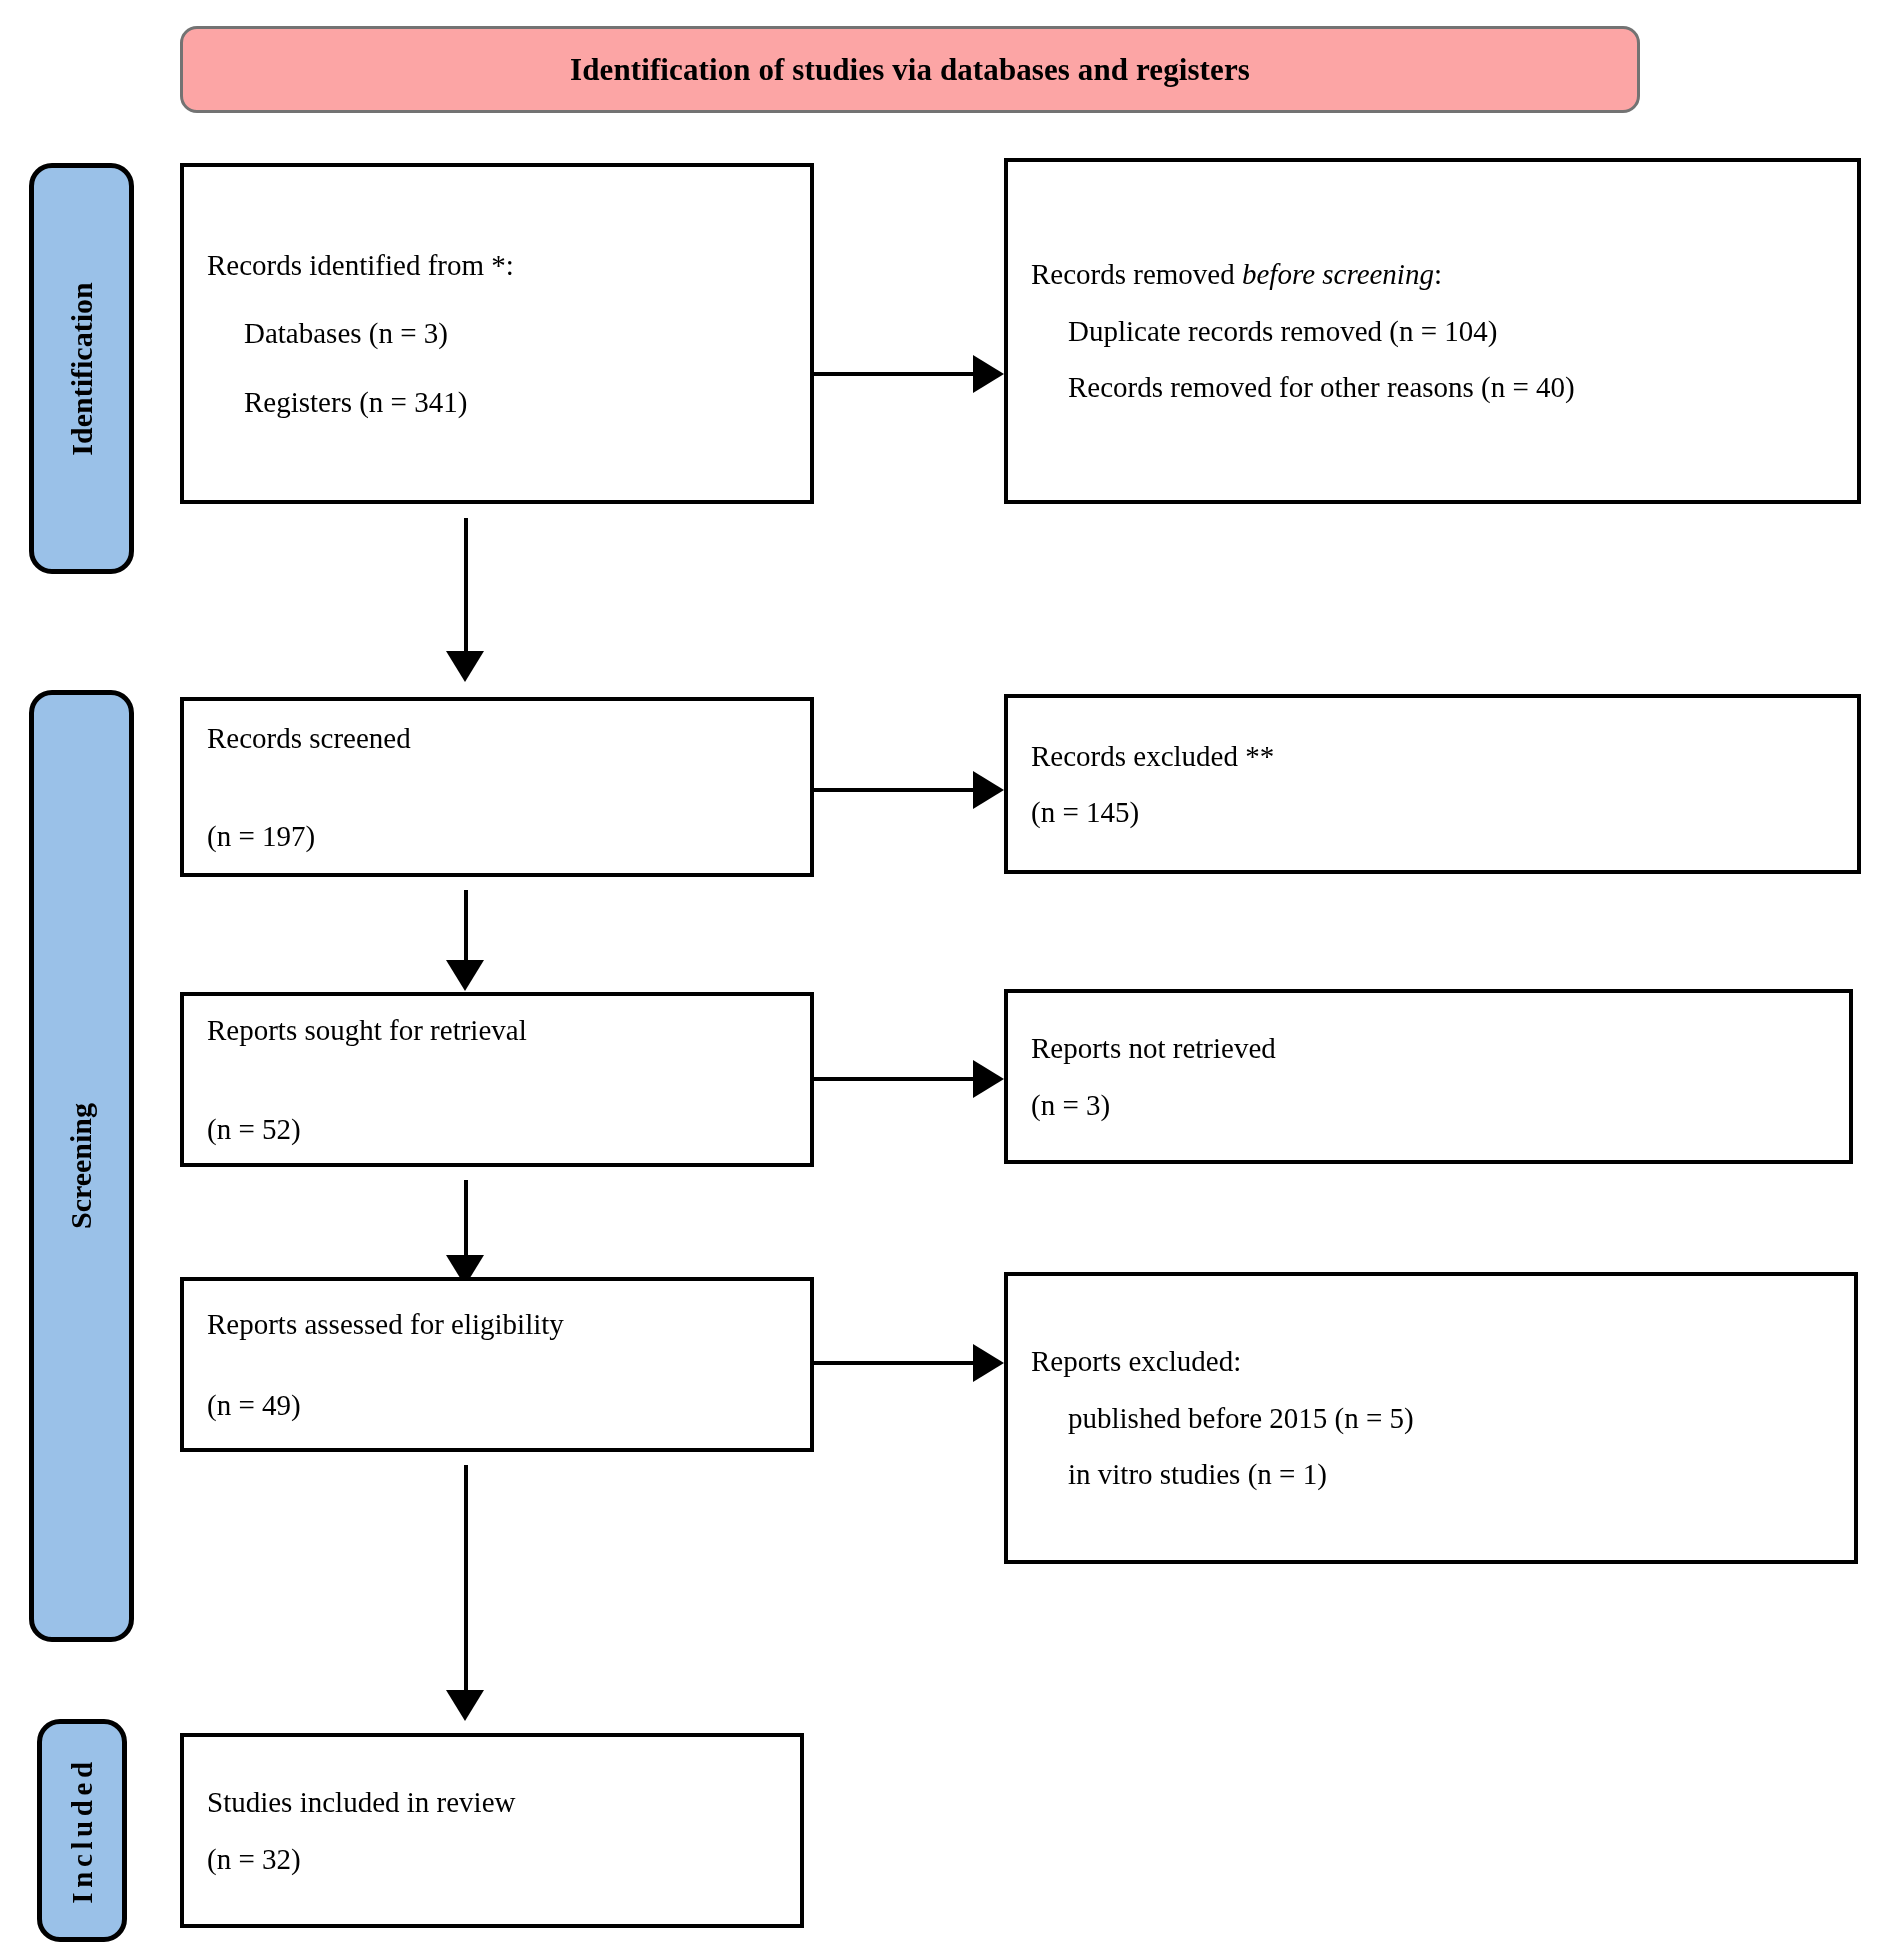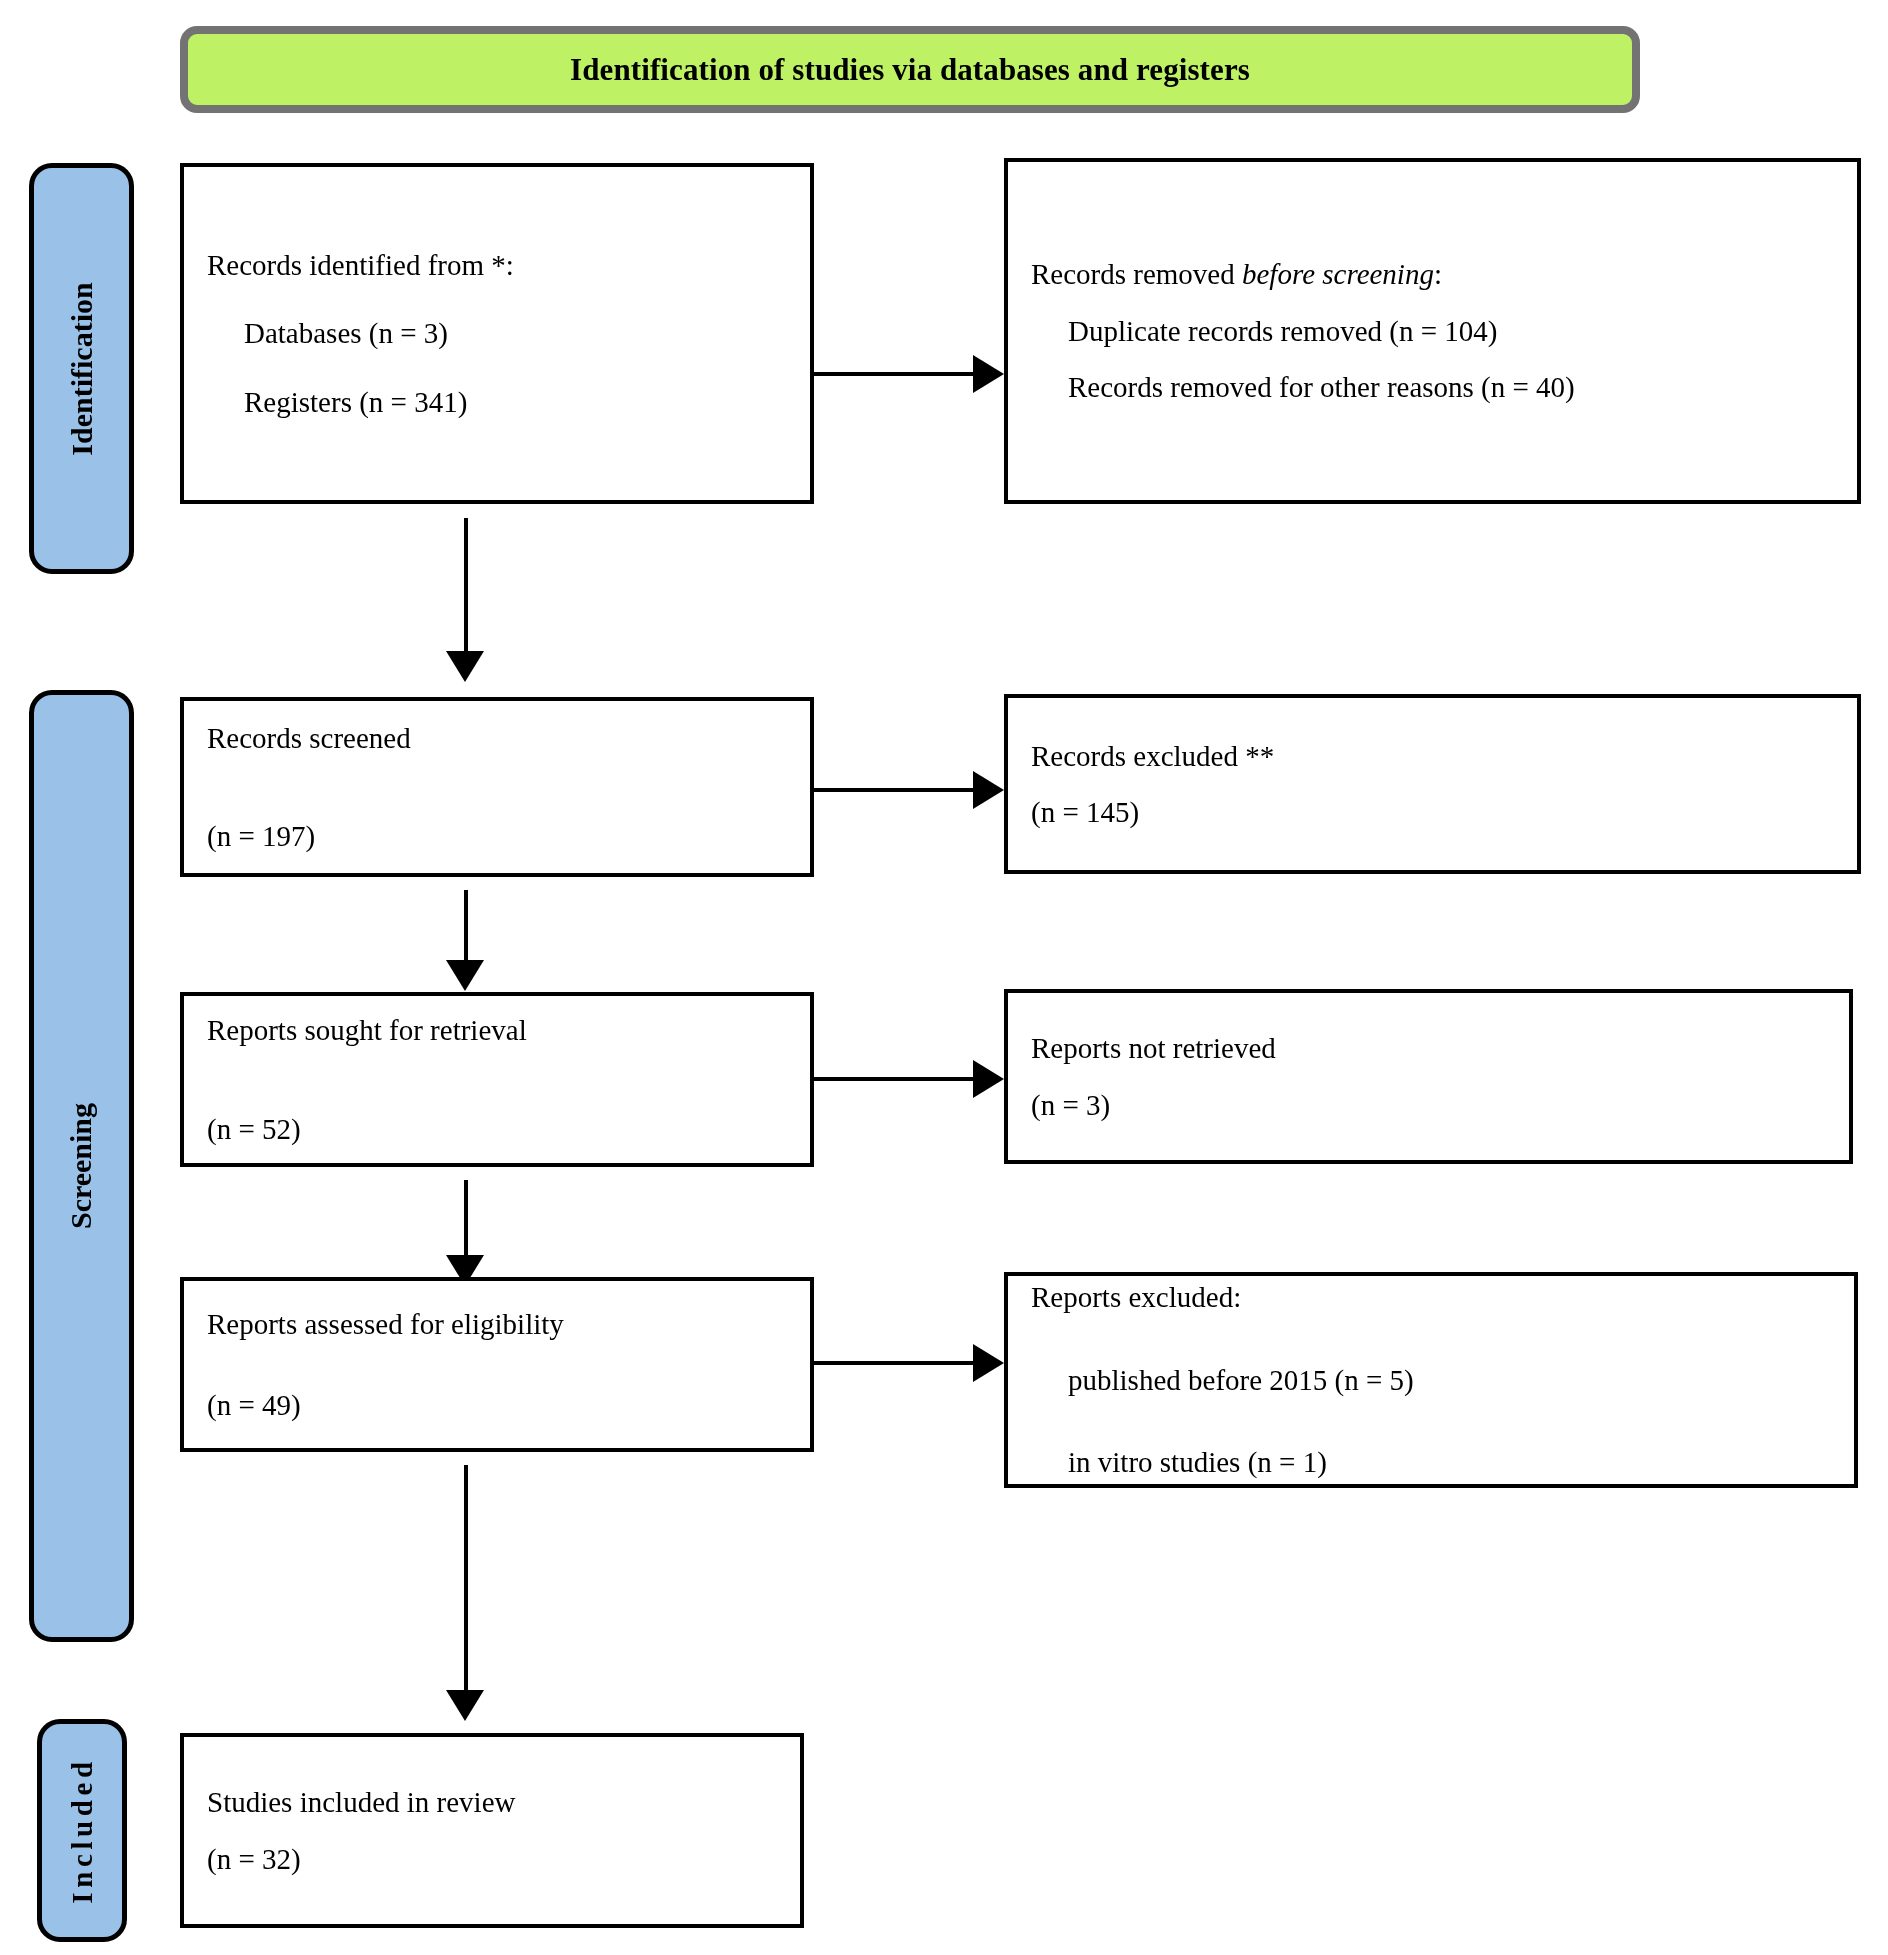--- a/index.html
+++ b/index.html
@@ -12,22 +12,22 @@
     width: 1889px;
     height: 1955px;
     background: #ffffff;
     font-family: "Liberation Serif", "DejaVu Serif", serif;
     overflow: hidden;
   }
 
   
   .phase-banner {
     position: absolute;
-    background: #bef264;
-    border: 8px solid #737373;
+    background: #fca5a5;
+    border: 3px solid #737373;
     border-radius: 17px;
     box-sizing: border-box;
     display: flex;
     align-items: center;
     justify-content: center;
     text-align: center;
   }
   .phase-banner .banner-text {
     font-weight: bold;
     font-size: 31px;
@@ -197,21 +197,21 @@
   <div class="conn" style="left:446px; top:1180px; width:39px; height:112px;">
     <div class="shaft-v" style="left:18px; height:86px;"></div>
     <div class="head-down" style="left:0px; top:75px;"></div>
   </div>
 
   <div class="flow-box" style="left:180px; top:1277px; width:634px; height:175px;gap:24px;">
     <div class="line">Reports assessed for eligibility</div>
     <div class="line">(n = 49)</div>
   </div>
 
-  <div class="flow-box" style="left:1004px; top:1272px; width:854px; height:216px;gap:26px;">
+  <div class="flow-box" style="left:1004px; top:1272px; width:854px; height:292px;">
     <div class="line">Reports excluded:</div>
     <div class="line sub">published before 2015 (n = 5)</div>
     <div class="line sub">in vitro studies (n = 1)</div>
   </div>
 
   <div class="conn" style="left:814px; top:1344px; width:190px; height:39px;">
     <div class="shaft-h" style="top:17px; width:162px;"></div>
     <div class="head-right" style="left:159px; top:0px;"></div>
   </div>
 

